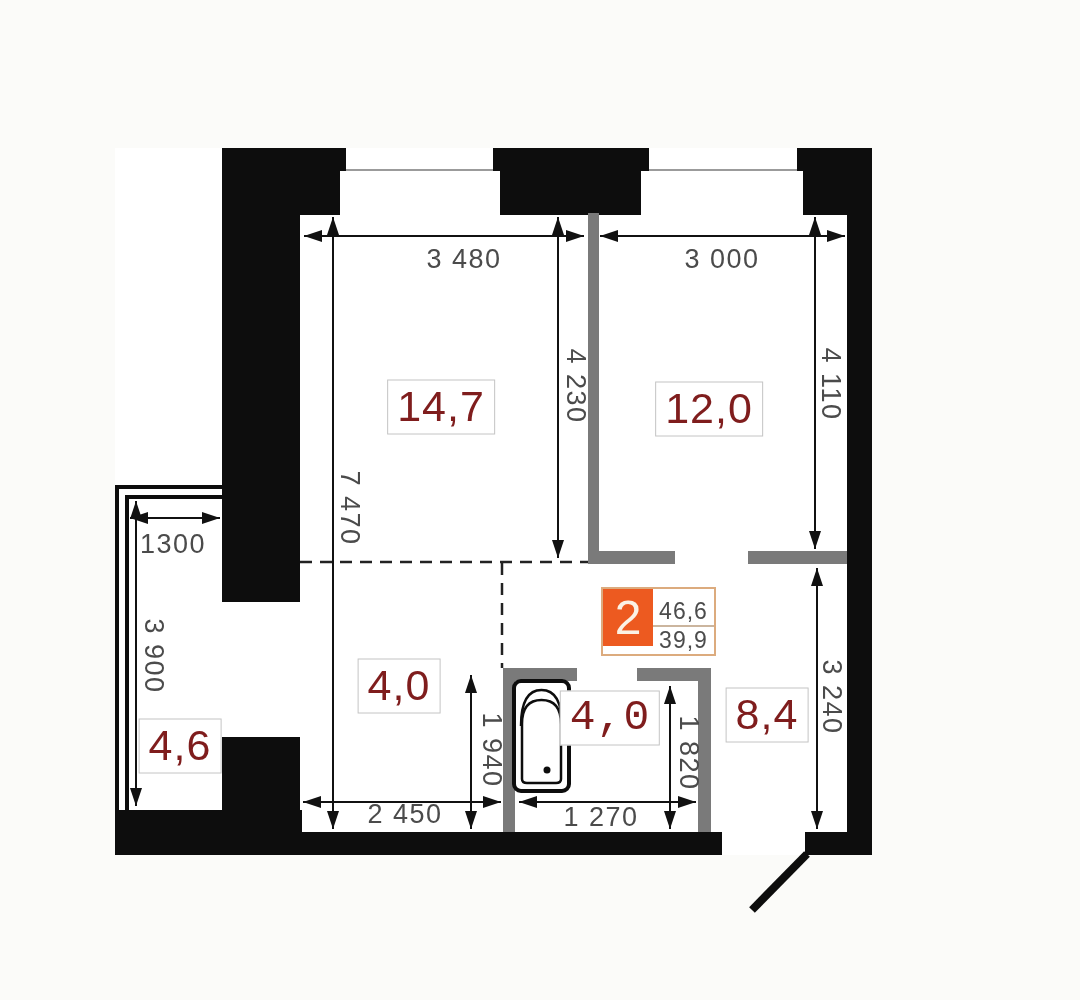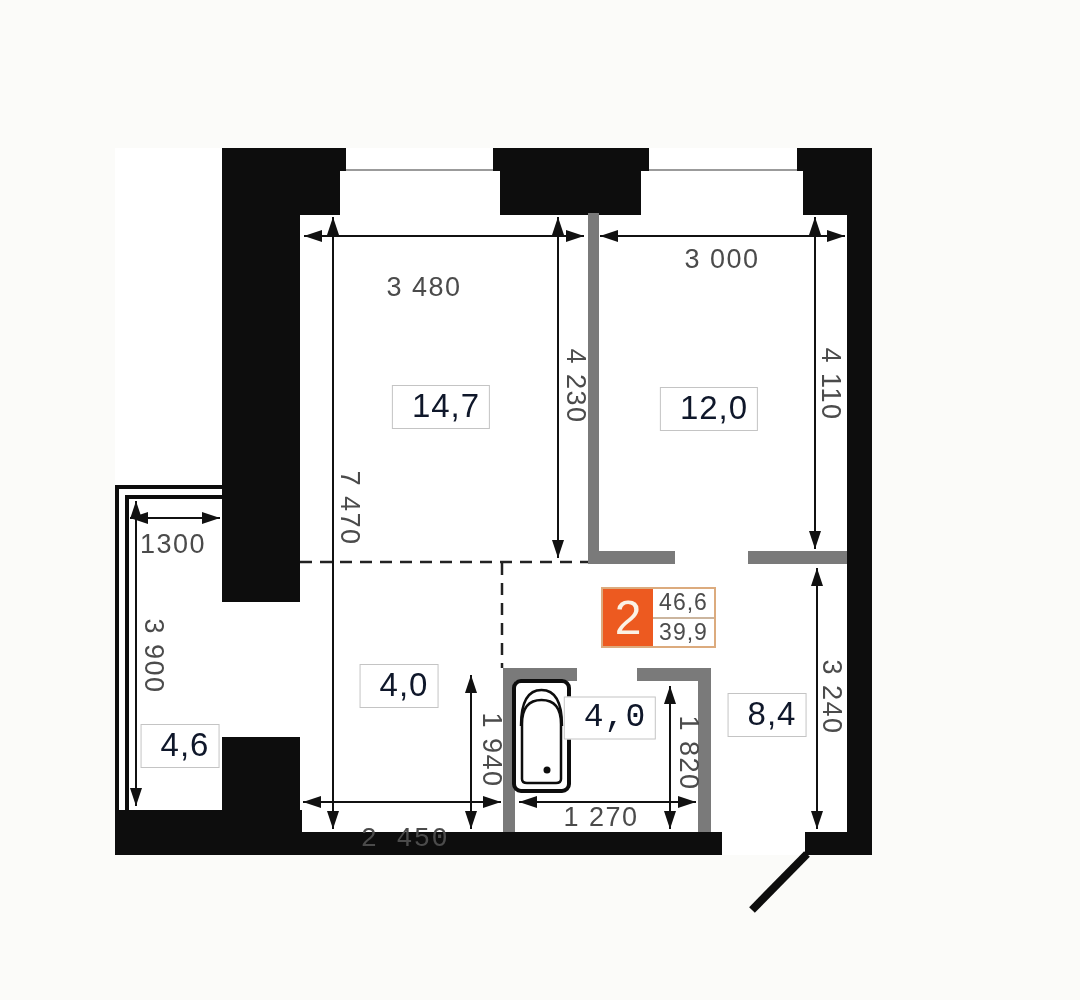--- a/index.html
+++ b/index.html
@@ -9,27 +9,27 @@
   .wall{position:absolute;background:#0d0d0d;}
   .gwall{position:absolute;background:#7a7a7a;}
   .thinwall{position:absolute;background:#0d0d0d;}
   .win-strip{position:absolute;background:#ffffff;border-bottom:2px solid #9b9b9b;}
   .win-recess{position:absolute;background:#ffffff;}
   #overlay{position:absolute;left:0;top:0;z-index:4;}
   .dimlab{position:absolute;font-size:27px;color:#4b4b4b;letter-spacing:1.5px;
           transform:translate(-50%,-50%);white-space:nowrap;z-index:5;}
   .dimlab.v{transform:translate(-50%,-50%) rotate(90deg);}
   .room-label{position:absolute;transform:translate(-50%,-50%);background:#ffffff;
-          border:1.5px solid #c4c4c4;color:#0f172a;font-size:33px;padding:1px 9px 3px 19px;
+          border:1.5px solid #c4c4c4;color:#7f1d1d;font-size:43px;padding:1px 9px 3px 9px;
           letter-spacing:1px;z-index:5;white-space:nowrap;}
   .badge{position:absolute;left:601px;top:587px;display:flex;z-index:6;
          border:2px solid #dcab7e;background:#fff;}
   .badge-num{width:50px;height:57px;background:#ED5A20;color:#fbf2e5;font-size:48px;
          display:flex;align-items:center;justify-content:center;}
-  .badge-vals{width:61px;display:flex;flex-direction:column;}
+  .badge-vals{width:61px;display:flex;flex-direction:column;margin-top:9px;}
   .badge-val{flex:1;display:flex;align-items:center;justify-content:center;
          font-size:23px;color:#4c4c4c;letter-spacing:1px;}
   .badge-val.top{border-bottom:2px solid #cbb59e;}
 </style>
 </head>
 <body>
 
 <div id="canvas">
 
   <div class="plan-bg" style="left:115px;top:148px;width:757px;height:707px;"></div>
@@ -92,24 +92,24 @@
     <line x1="807" y1="854" x2="752" y2="910" stroke="#0d0d0d" stroke-width="8"></line>
 
     <g>
       <rect x="514" y="681" width="55" height="110" rx="7" fill="#ffffff" stroke="#0d0d0d" stroke-width="4"></rect>
       <path d="M522 779 L522 724 Q522 700 541.5 700 Q561 700 561 724 L561 779 Q561 783 556 783 L527 783 Q522 783 522 779 Z" fill="none" stroke="#0d0d0d" stroke-width="2.5"></path>
       <path d="M521 726 Q521 690 541.5 690 Q562 690 562 726" fill="none" stroke="#0d0d0d" stroke-width="2.5"></path>
       <circle cx="547" cy="770" r="3.5" fill="#0d0d0d"></circle>
     </g>
   </svg>
 
-  <div class="dimlab" style="left:424px;top:259px;margin-top:28px;">3 480</div>
+  <div class="dimlab" style="left:464px;top:259px;">3 480</div>
   <div class="dimlab" style="left:722px;top:259px;">3 000</div>
   <div class="dimlab" style="left:173px;top:544px;">1300</div>
-  <div class="dimlab" style="left:405px;top:839px;font-family:Liberation Mono, monospace;">2 450</div>
+  <div class="dimlab" style="left:405px;top:814px;">2 450</div>
   <div class="dimlab" style="left:601px;top:817px;">1 270</div>
 
   <div class="dimlab v" style="left:575px;top:386px;">4 230</div>
   <div class="dimlab v" style="left:830px;top:384px;">4 110</div>
   <div class="dimlab v" style="left:349px;top:508px;">7 470</div>
   <div class="dimlab v" style="left:153px;top:656px;">3 900</div>
   <div class="dimlab v" style="left:831px;top:697px;">3 240</div>
   <div class="dimlab v" style="left:491px;top:750px;">1 940</div>
   <div class="dimlab v" style="left:688px;top:753px;">1 820</div>
 

